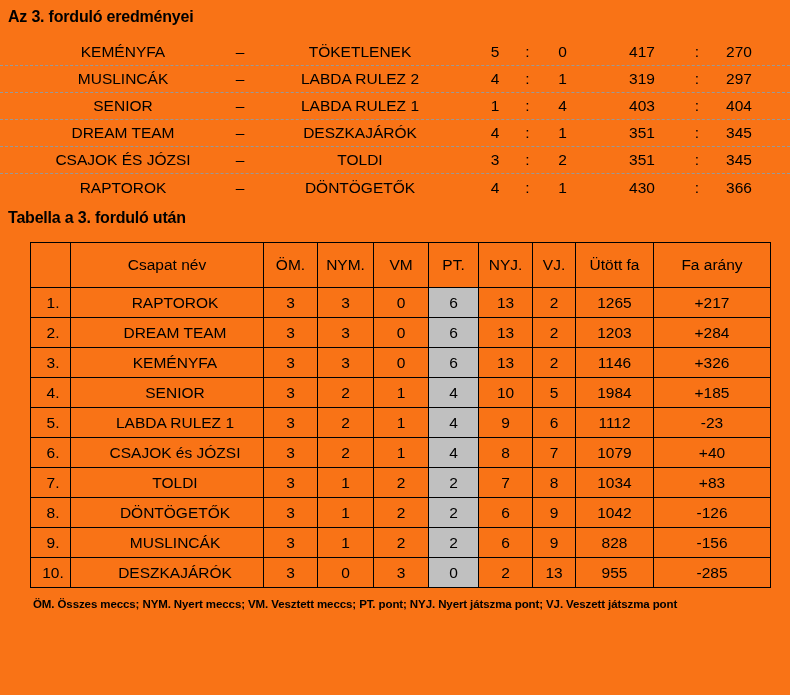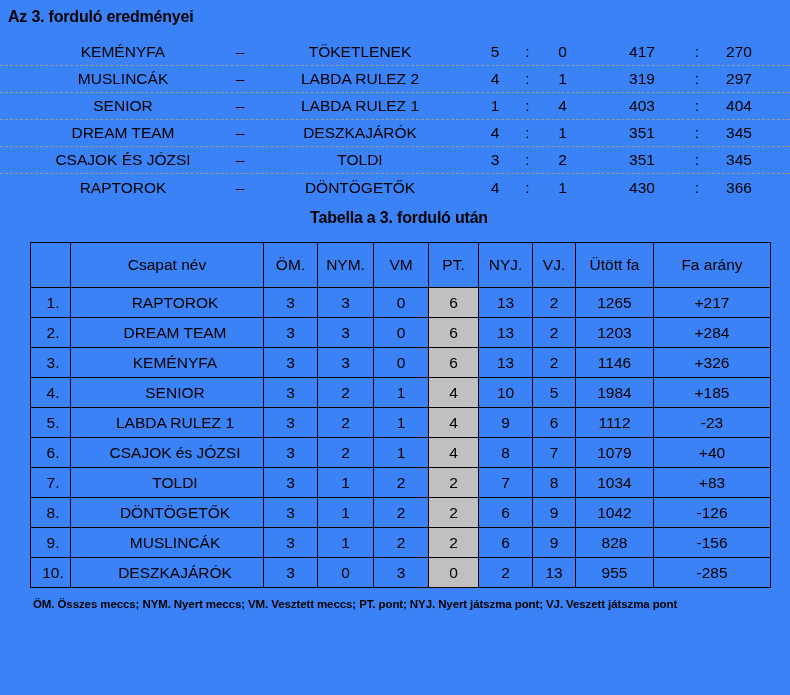--- a/index.html
+++ b/index.html
@@ -6,30 +6,30 @@
   html, body { background: #fff; }
   body {
     font-family: "Liberation Sans", sans-serif;
     color: #000;
     width: 790px;
   }
   .page {
     position: relative;
     width: 790px;
     height: 695px;
-    background: #3b82f6;
+    background: #f97316;
     overflow: hidden;
   }
   h1.sec-title, h2.sec-title {
     font-size: 16px;
     font-weight: bold;
     letter-spacing: -0.2px;
   }
   h1.sec-title { margin: 8px 0 0 8px; }
-  h2.sec-title { margin: 8px 0 0 8px; text-align: center; }
+  h2.sec-title { margin: 8px 0 0 8px; }
 
   
   .results { margin-top: 13px; }
   .match-row {
     display: grid;
     grid-template-columns: 214px 20px 220px 50px 15px 55px 104px 6px 78px;
     padding-left: 16px;
     height: 27px;
     align-items: center;
     font-size: 15.5px;

